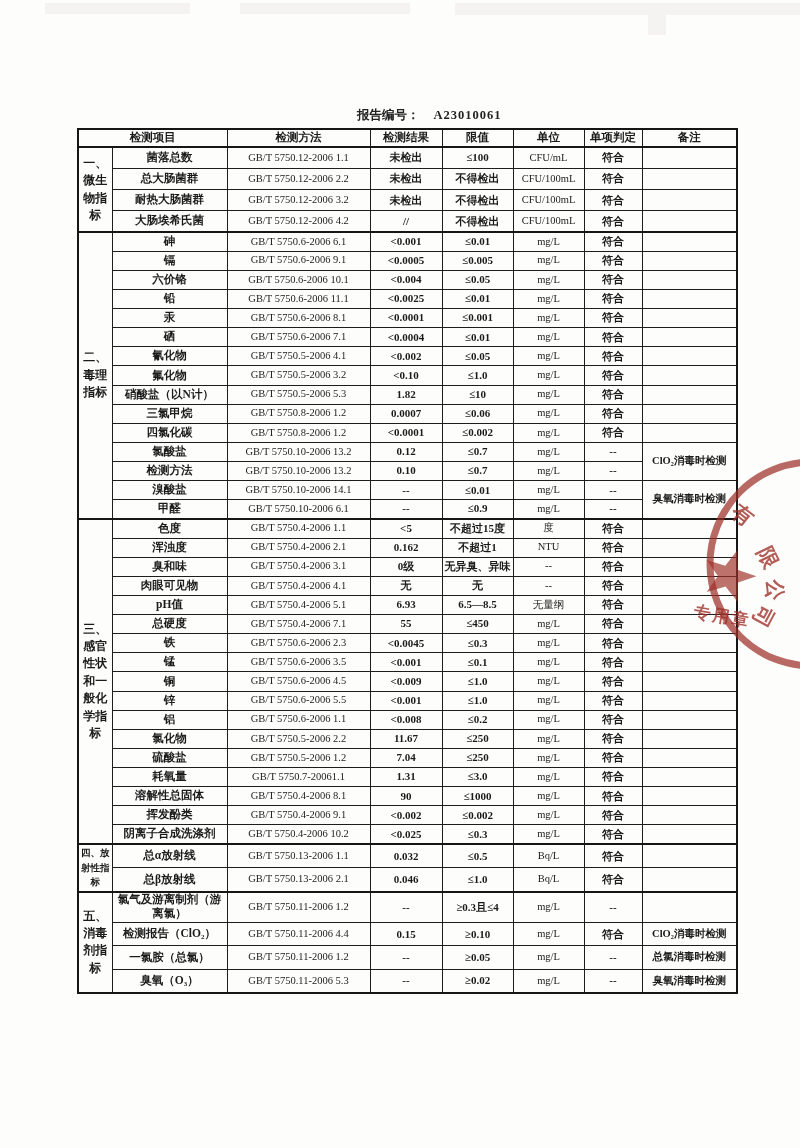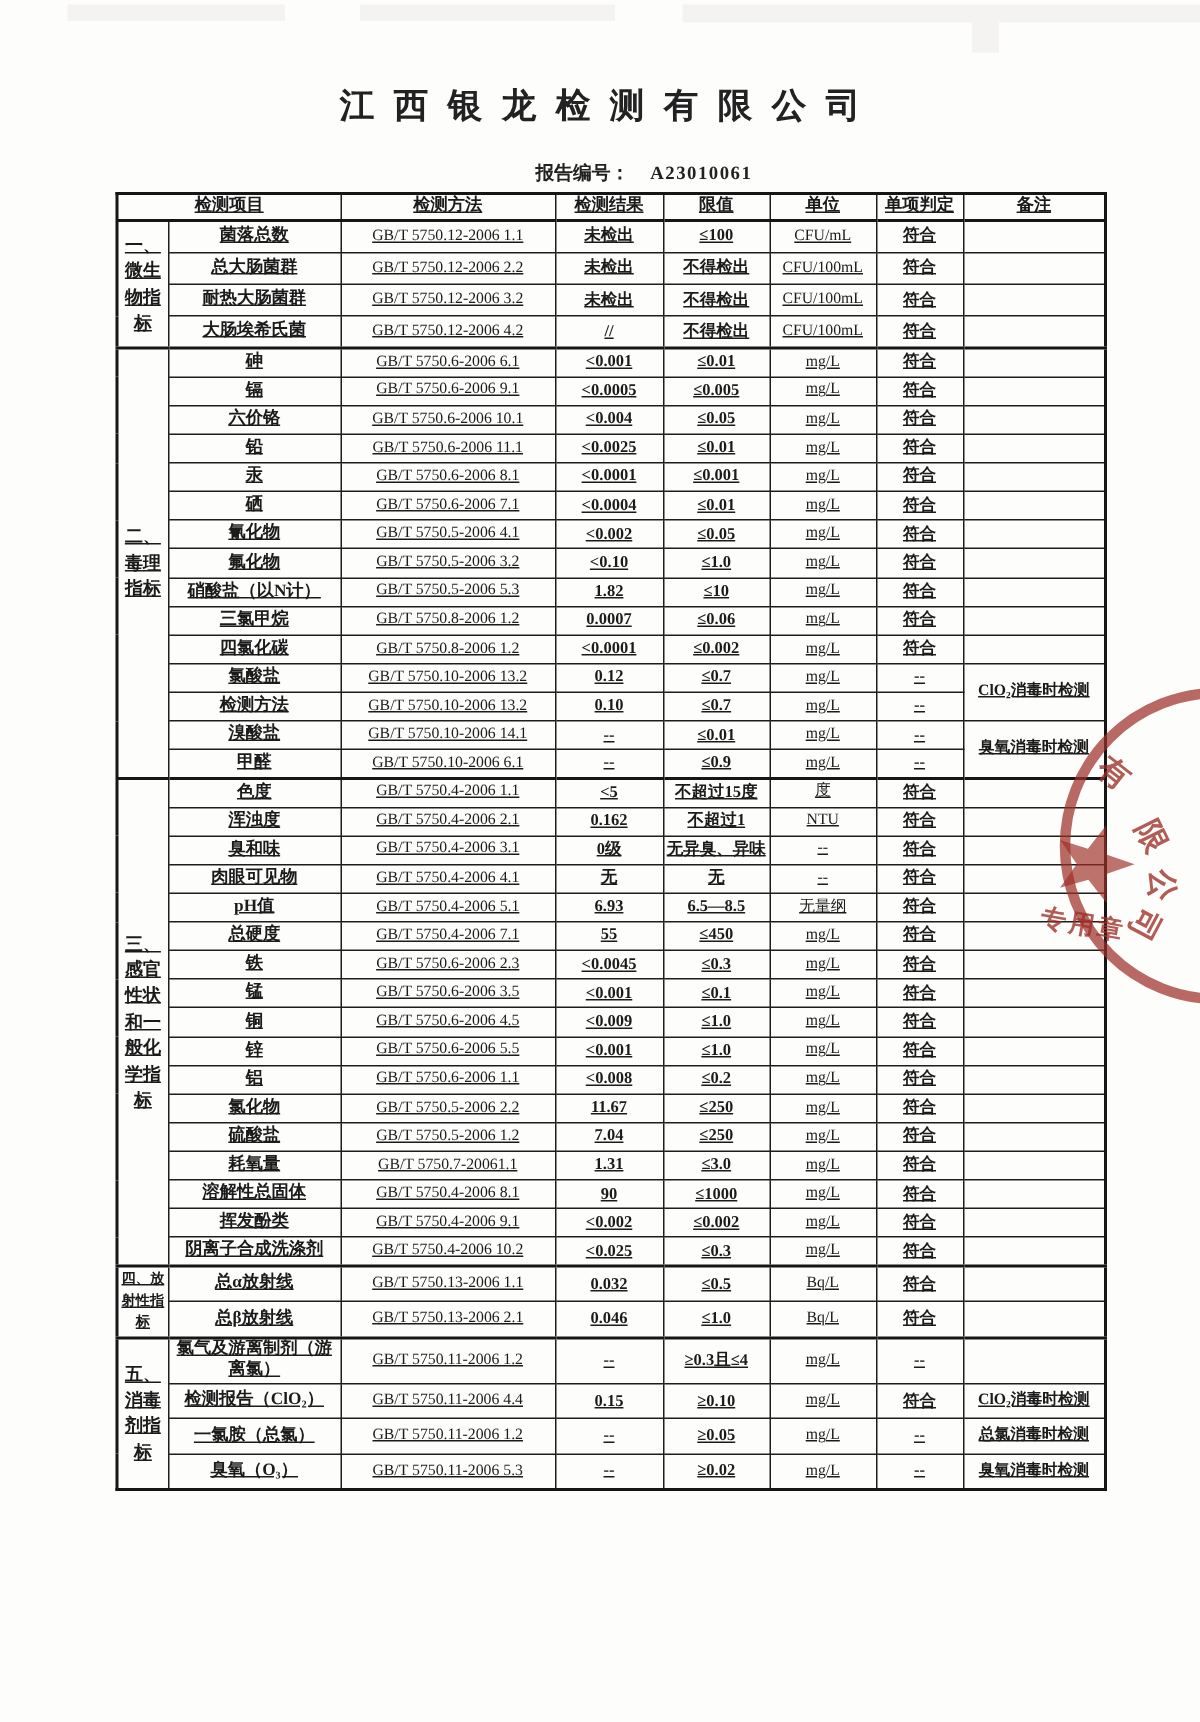--- a/index.html
+++ b/index.html
@@ -24,21 +24,20 @@
   .report-no{
     position:absolute; left:357px; top:107px;
     font-size:12.5px; font-weight:700; color:#222;font-family:Liberation Serif, serif;
   }
   .report-no .num{margin-left:14px; font-weight:600; letter-spacing:1px;}
 
   table.report{
     position:absolute; left:77px; top:128px; width:659px; height:866px;
     border-collapse:collapse; table-layout:fixed;
     border:2px solid #161616;
-    text-decoration:underline;
   }
   .report th, .report td{
     border:1px solid #1d1d1d; padding:0 2px; text-align:center;
     vertical-align:middle; font-size:11px; line-height:1.2; overflow:hidden;
   }
   .report thead th{font-weight:700; font-size:11.5px; height:16px; border-bottom:2px solid #161616;}
   .report td.section-label{
     font-weight:700; font-size:12px; line-height:1.45; padding:0 1px;
     border-right:1px solid #1d1d1d;
   }
@@ -67,21 +66,20 @@
 </head>
 <body>
 
 <div class="page">
 
   <div class="scan-artifact" style="left:45px;top:3px;width:145px;height:11px;"></div>
   <div class="scan-artifact" style="left:240px;top:3px;width:170px;height:11px;"></div>
   <div class="scan-artifact" style="left:455px;top:3px;width:345px;height:12px;"></div>
   <div class="scan-artifact" style="left:648px;top:13px;width:18px;height:22px;"></div>
 
-  <div class="company-title">江西银龙检测有限公司</div>
   <div class="report-no">
     <span>报告编号：</span><span class="num">A23010061</span>
   </div>
 
   <table class="report">
     <colgroup>
       <col style="width:34px">
         <col style="width:115px">
         <col style="width:143px">
         <col style="width:72px">

